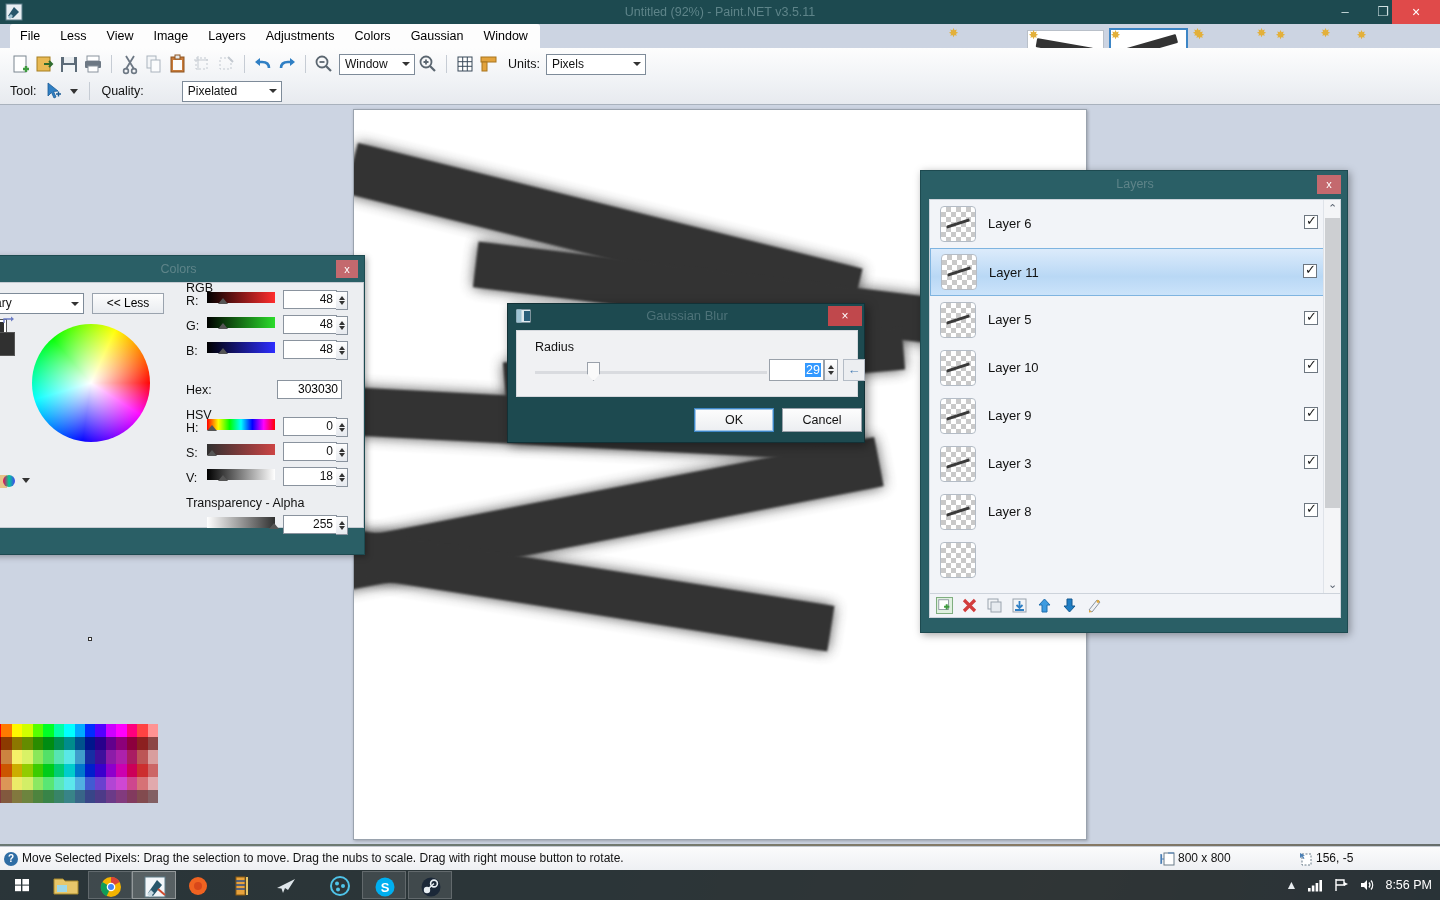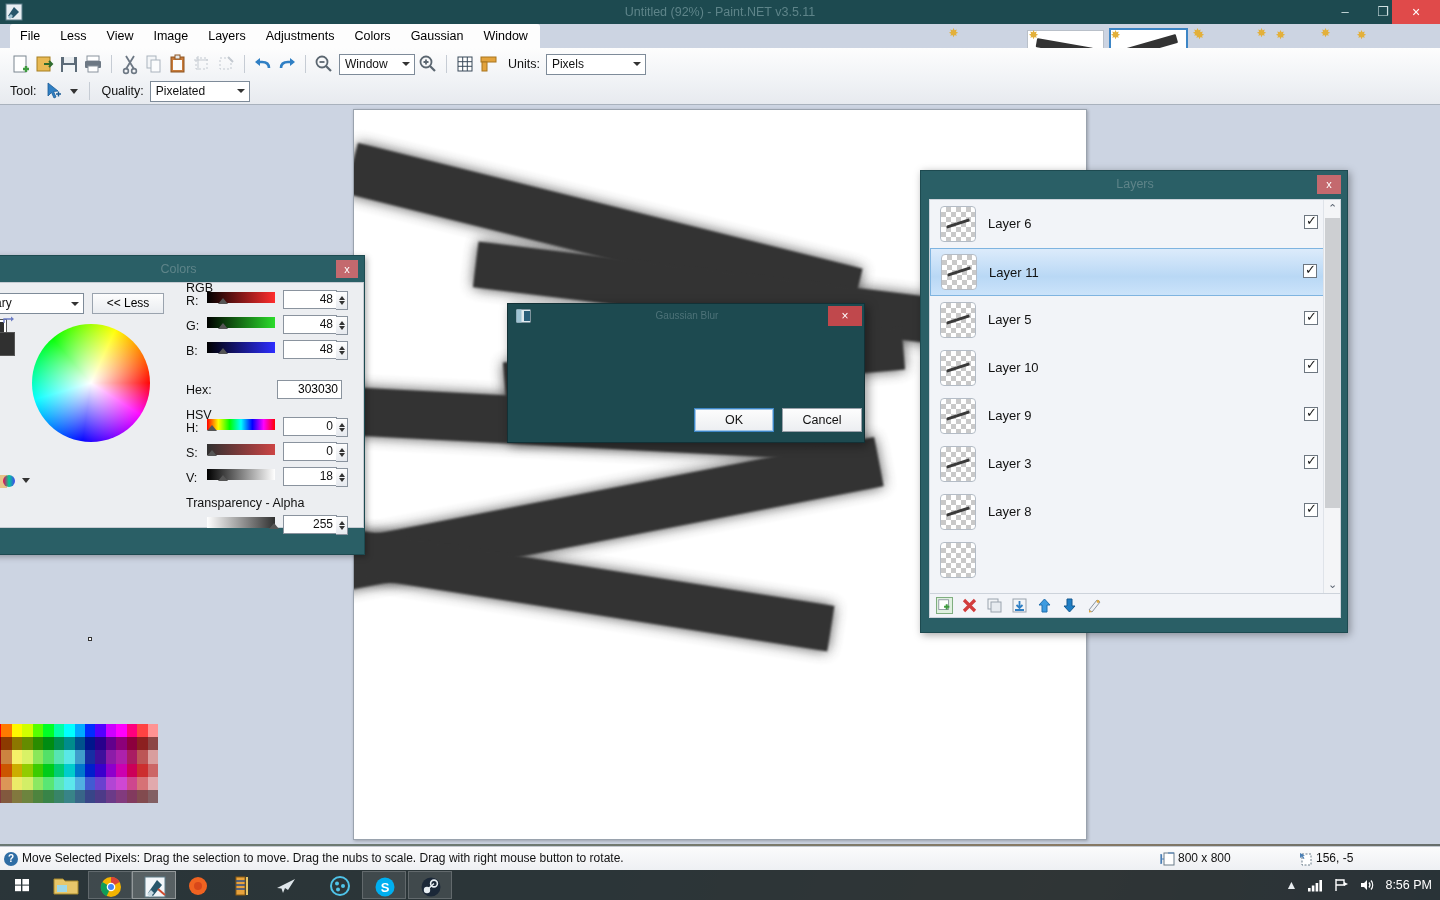--- a/index.html
+++ b/index.html
@@ -230,21 +230,21 @@
   .ltool { width: 17px; height: 17px; position: relative; }
 
   
   #gbdlg {
     position: absolute; left: 507px; top: 303px; width: 358px; height: 140px;
     background: #1d4a50; border: 1px solid #123136;
     box-shadow: 3px 3px 10px rgba(0,0,0,.4);
   }
   #gbdlg .dtitle {
     position: absolute; left: 0; top: 0; width: 358px; height: 24px;
-    color: #4d7278; font-size: 10px; text-align: center; line-height: 24px;
+    color: #4d7278; font-size: 13px; text-align: center; line-height: 24px;
   }
   #gbicon { position: absolute; left: 8px; top: 5px; width: 15px; height: 14px; }
   #gbclose {
     position: absolute; right: 2px; top: 2px; width: 34px; height: 20px;
     background: #c0484c; color: #fff; font-size: 12px; text-align: center; line-height: 20px;
   }
   #gbbody {
     position: absolute; left: 8px; top: 26px; width: 342px; height: 67px;
     background: #f0f1f3; border: 1px solid #d5d8dd;
   }
@@ -524,21 +524,21 @@
     <span class="lbl">Tool:</span>
     <span class="tbicon">
       <svg viewBox="0 0 22 22">
           <path d="M6 3 L6 16 L9.5 12.5 L12 18 L14 17 L11.5 11.5 L16 11 Z" fill="#2f7fc4" stroke="#1c5c96" stroke-width="0.8"></path>
           <path d="M14 14h5M16.5 11.5v5" stroke="#1c5c96" stroke-width="1.4"></path>
         </svg>
     </span>
     <span style="width:0;height:0;border-left:4px solid transparent;border-right:4px solid transparent;border-top:5px solid #333;"></span>
     <span class="tbsep"></span>
     <span class="lbl">Quality:</span>
-    <span class="combo" style="width:100px;">
+    <span class="combo" style="width:100px;margin-left:32px;">
       <span>Pixelated</span>
       <span class="chev"></span>
     </span>
   </div>
 
   <div id="canvaswrap">
       <div class="bar barblur" style="left: -10px; top: 95px; width: 520px; height: 52px; transform: rotate(14deg); background: rgb(51, 51, 51);"></div>
       <div class="bar barblur" style="left: 120px; top: 160px; width: 470px; height: 46px; transform: rotate(7deg); background: rgb(51, 51, 51);"></div>
       <div class="bar barblur" style="left: 150px; top: 235px; width: 400px; height: 42px; transform: rotate(-5deg); background: rgb(51, 51, 51);"></div>
       <div class="bar barblur" style="left: -20px; top: 290px; width: 520px; height: 48px; transform: rotate(3deg); background: rgb(51, 51, 51);"></div>
@@ -835,20 +835,31 @@
   </div>
 
   <div id="gbdlg">
     <svg id="gbicon" viewBox="0 0 15 14">
       <rect x="0" y="0" width="15" height="14" fill="#dfe9ee" stroke="#1a3d4a"></rect>
       <rect x="0.5" y="0.5" width="5" height="13" fill="#9fc3d3"></rect>
       <rect x="8" y="2" width="6" height="10" fill="#2a5f7a"></rect>
     </svg>
     <div class="dtitle">Gaussian Blur</div>
     <div id="gbclose">×</div>
+    <div id="gbbody">
+      <div style="position:absolute;left:18px;top:9px;font-size:12.5px;color:#111;">Radius</div>
+      <div id="gbslider">
+        <div id="gbnub"></div>
+      </div>
+      <div id="gbinput">
+        <span>29</span>
+      </div>
+      <div id="gbspin"></div>
+      <div id="gbreset">←</div>
+    </div>
     <div class="dbtn" id="gb-ok">OK</div>
     <div class="dbtn" id="gb-cancel">Cancel</div>
   </div>
 
   <div id="statusbar">
     <div id="status-help">?</div>
     <div id="status-text">Move Selected Pixels: Drag the selection to move. Drag the nubs to scale. Drag with right mouse button to rotate.</div>
     <svg style="position:absolute;left:1160px;top:5px;width:15px;height:14px;" viewBox="0 0 15 14">
       <rect x="4" y="1" width="10" height="12" fill="#fff" stroke="#6b7c8a"></rect>
       <path d="M1 2v10M1 7h3M8 1h6M8 1l0 0" stroke="#4a7fb5" stroke-width="1.2" fill="none"></path>

